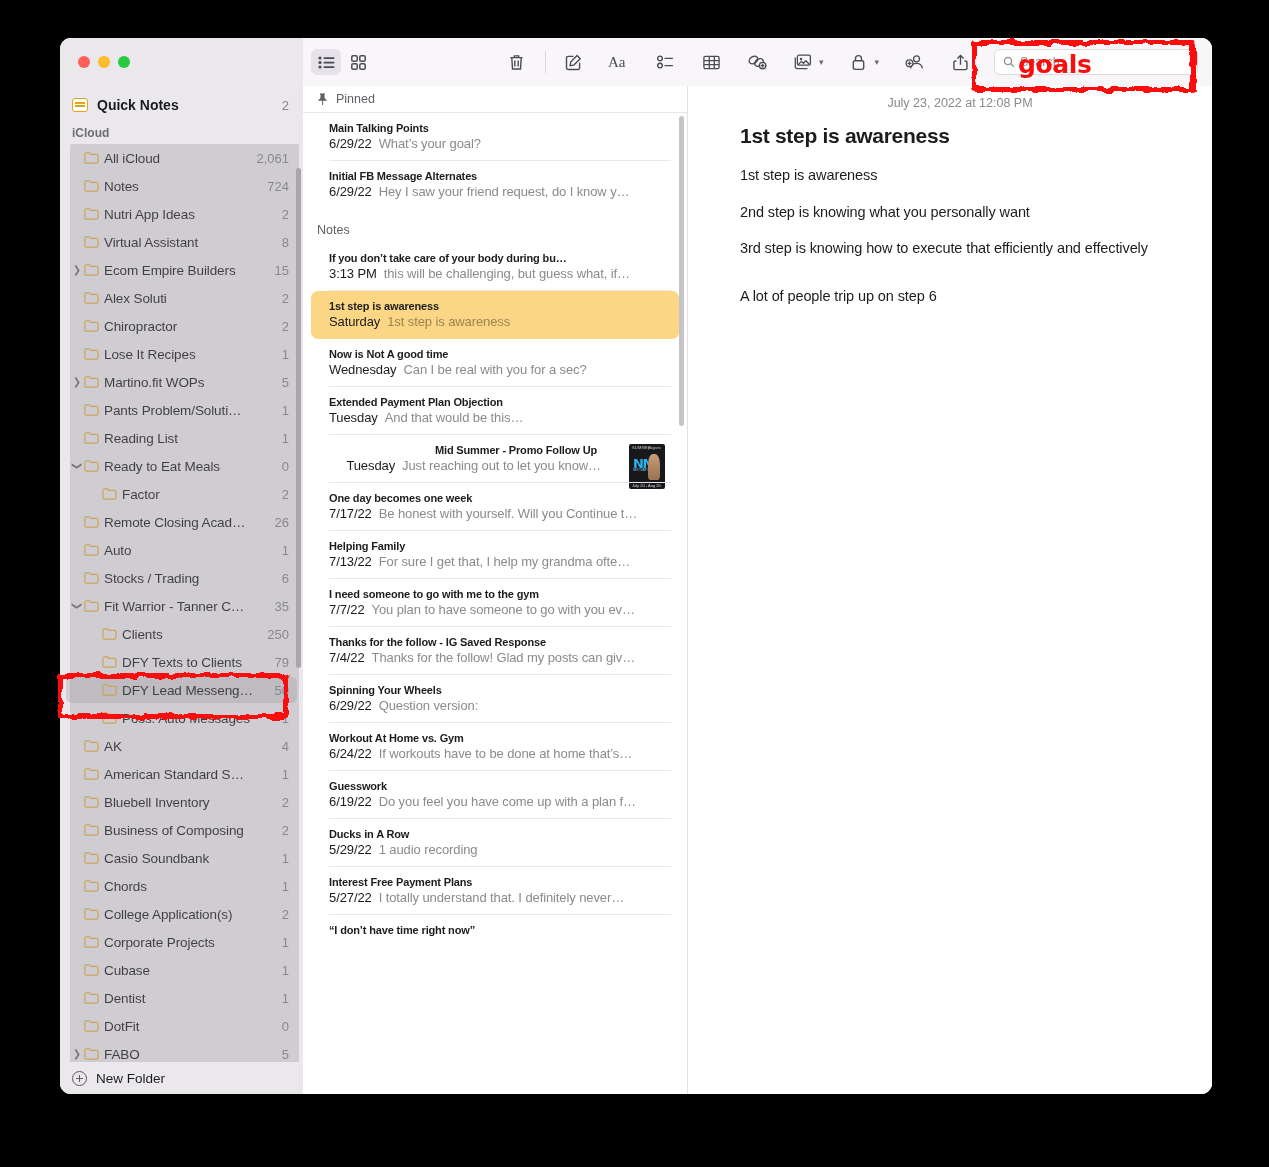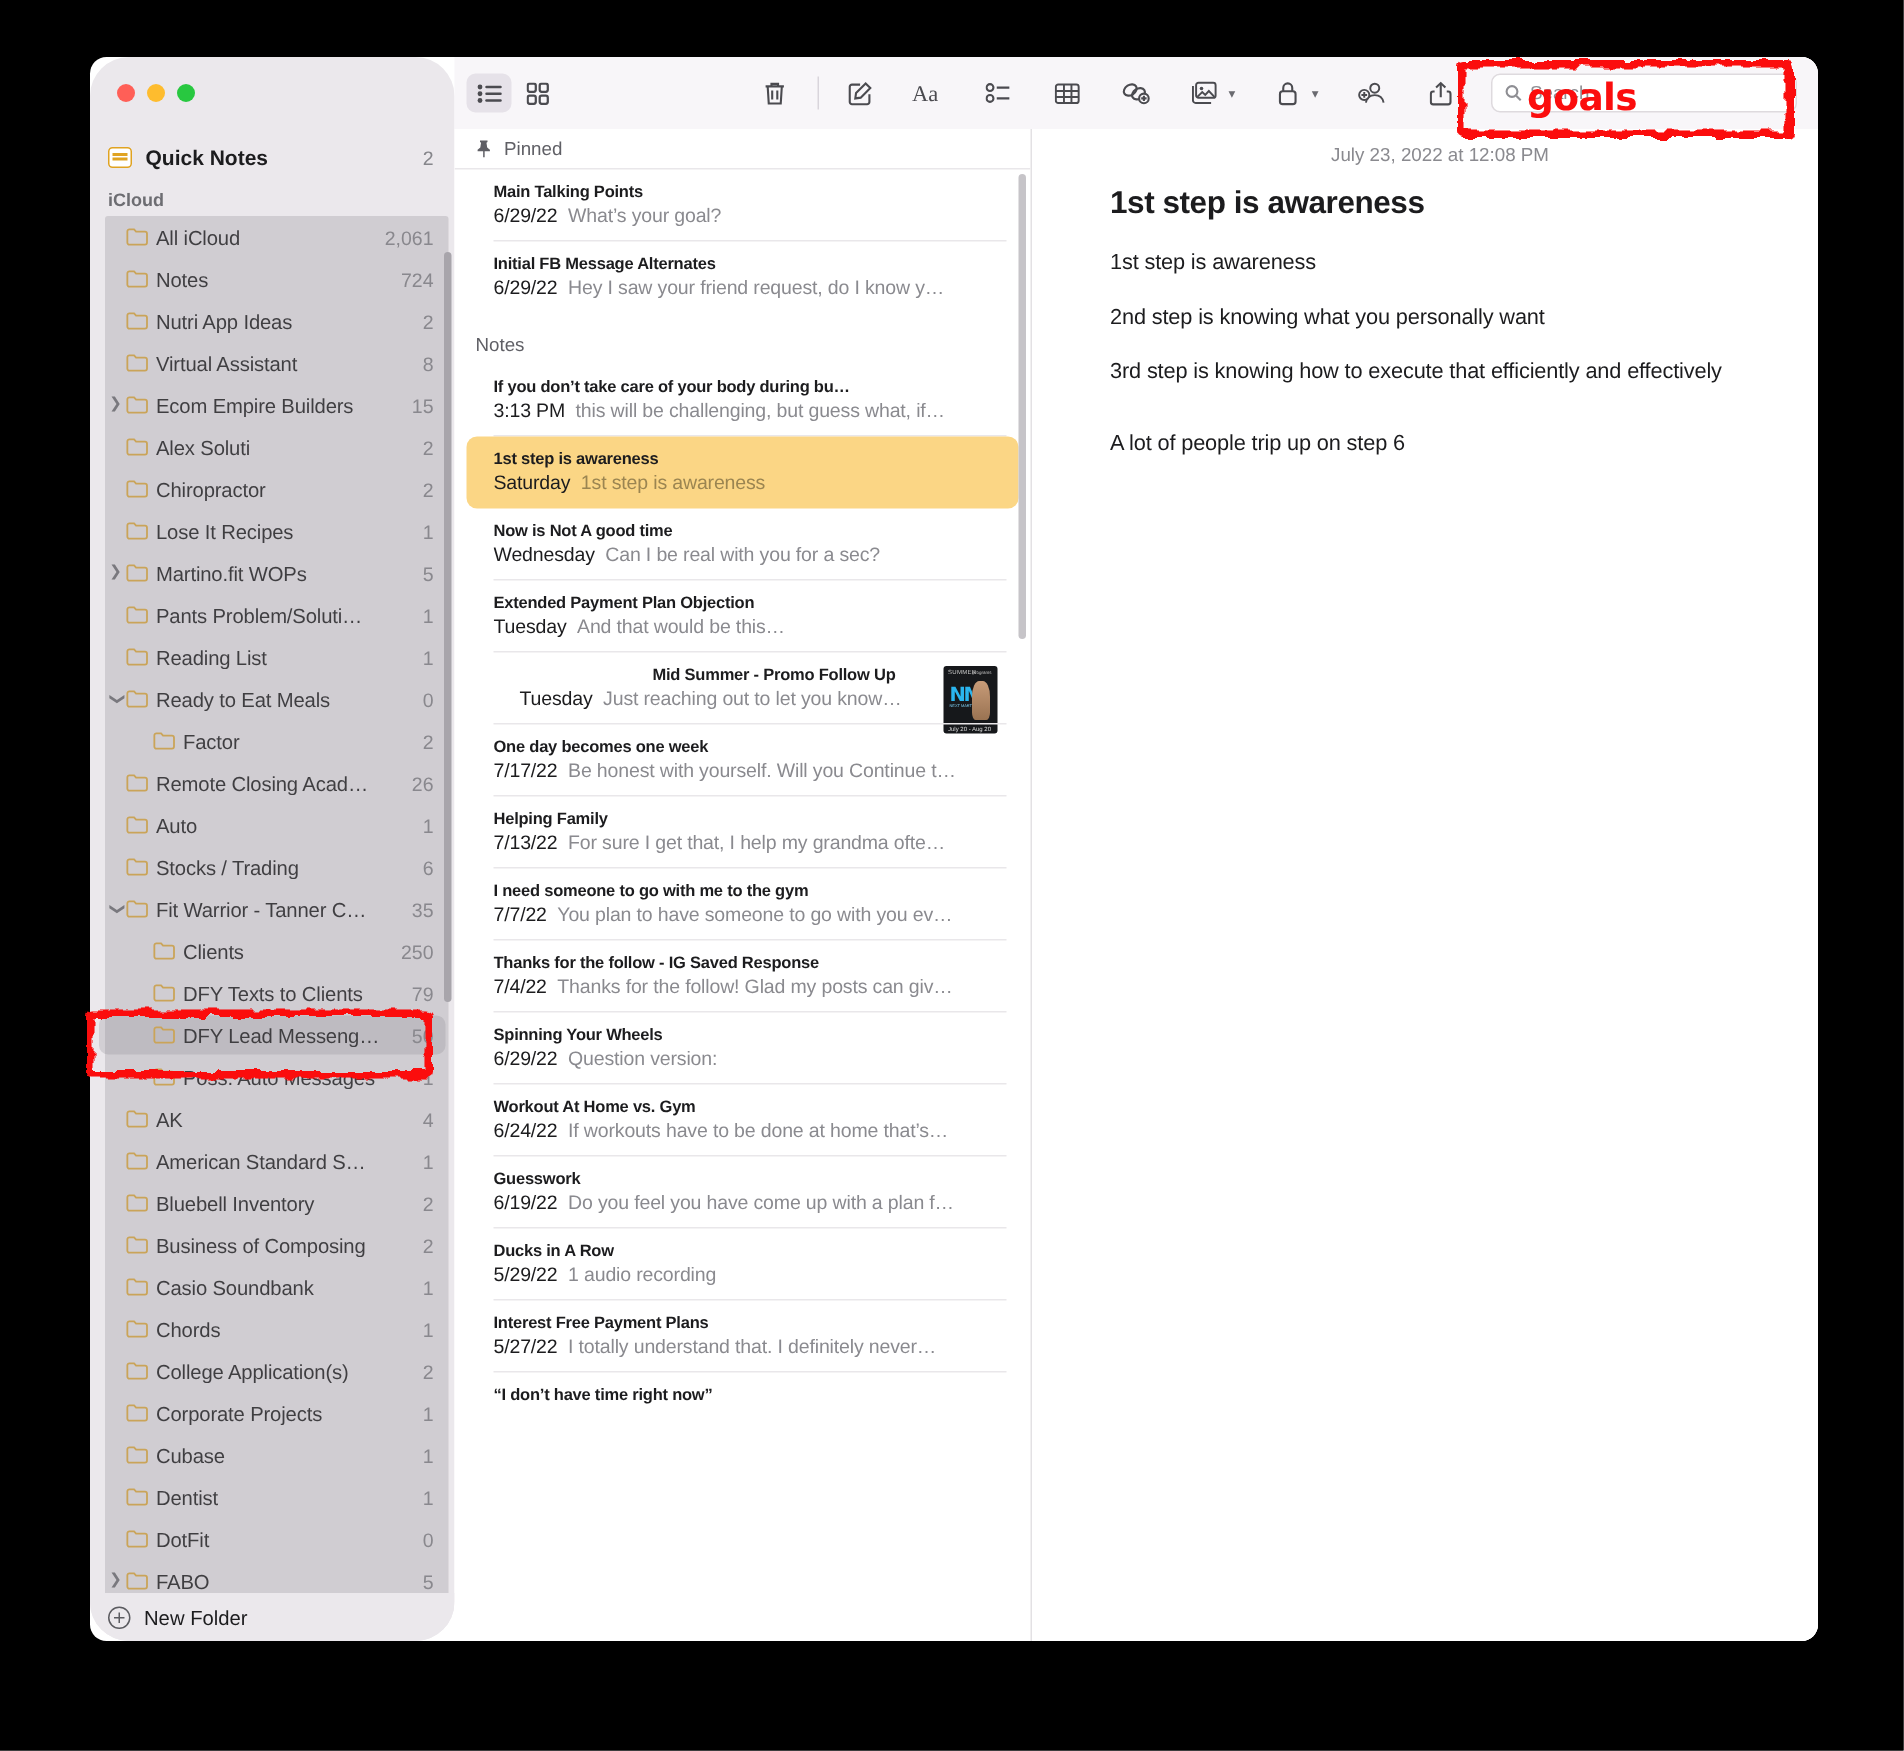--- a/index.html
+++ b/index.html
@@ -24,21 +24,20 @@
 
   
   #sidebar {
     position: relative;
     width: 243px;
     flex: 0 0 243px;
     background: #ebe8ec;
     display: flex;
     flex-direction: column;
     overflow: hidden;
-    border-radius: 26px;
   }
   .traffic {
     height: 48px;
     display: flex;
     align-items: center;
     padding-left: 18px;
     gap: 8px;
   }
   .light { width: 12px; height: 12px; border-radius: 50%; }
   .l-red { background: #ff5f57; }

